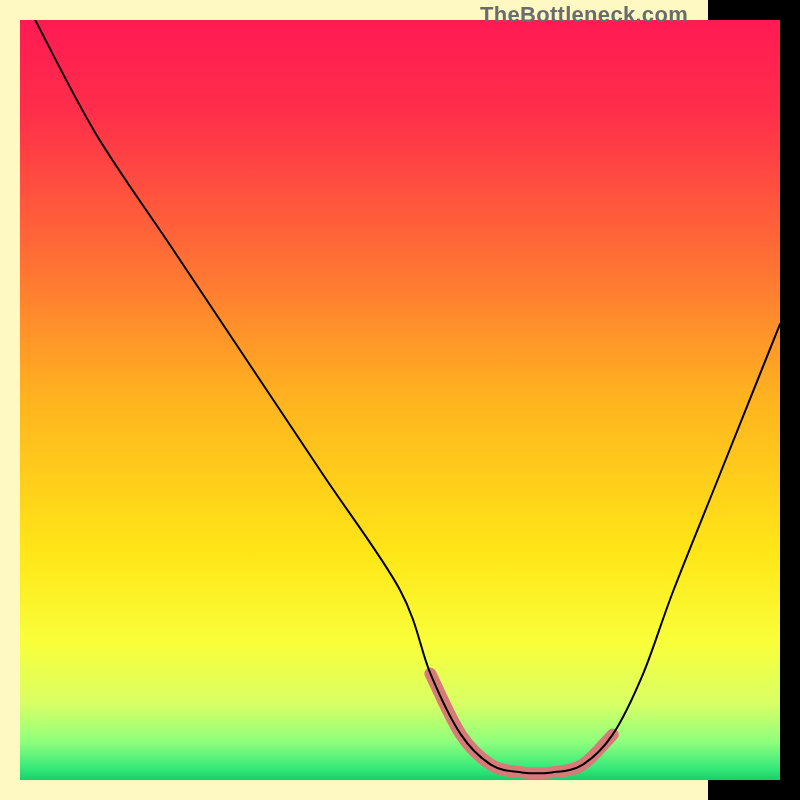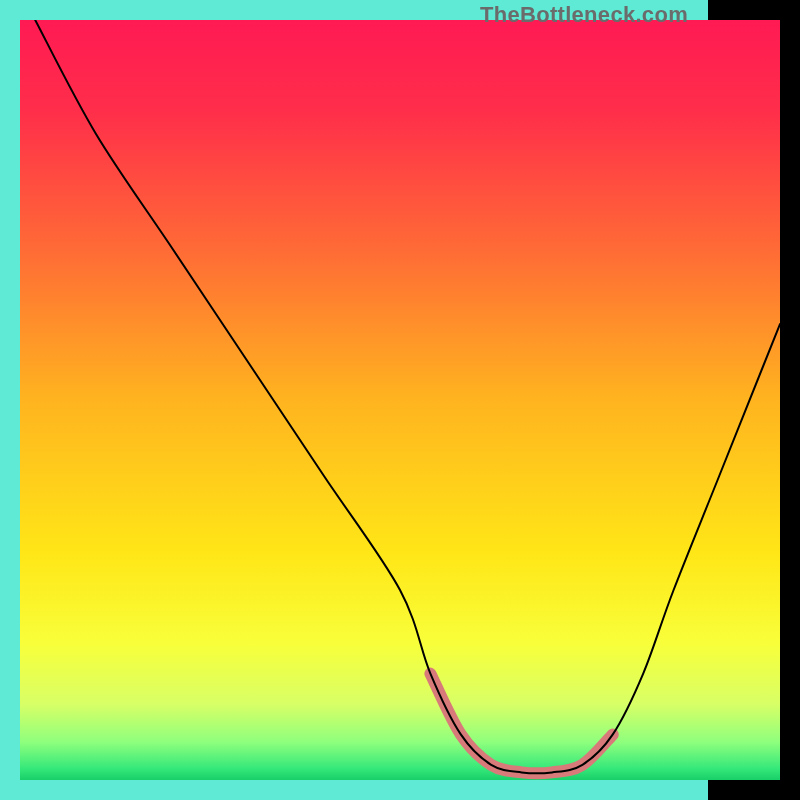--- a/index.html
+++ b/index.html
@@ -9,21 +9,21 @@
     height: 800px;
     background: #000;
     overflow: hidden;
   }
   .frame {
     position: absolute;
     left: 0;
     top: 0;
     width: 708px;
     height: 800px;
-    background: #5eead4;
+    background: #fef9c3;
   }
   .plot {
     position: absolute;
     left: 20px;
     top: 20px;
     width: 760px;
     height: 760px;
     overflow: hidden;
   }
   .gradient {

